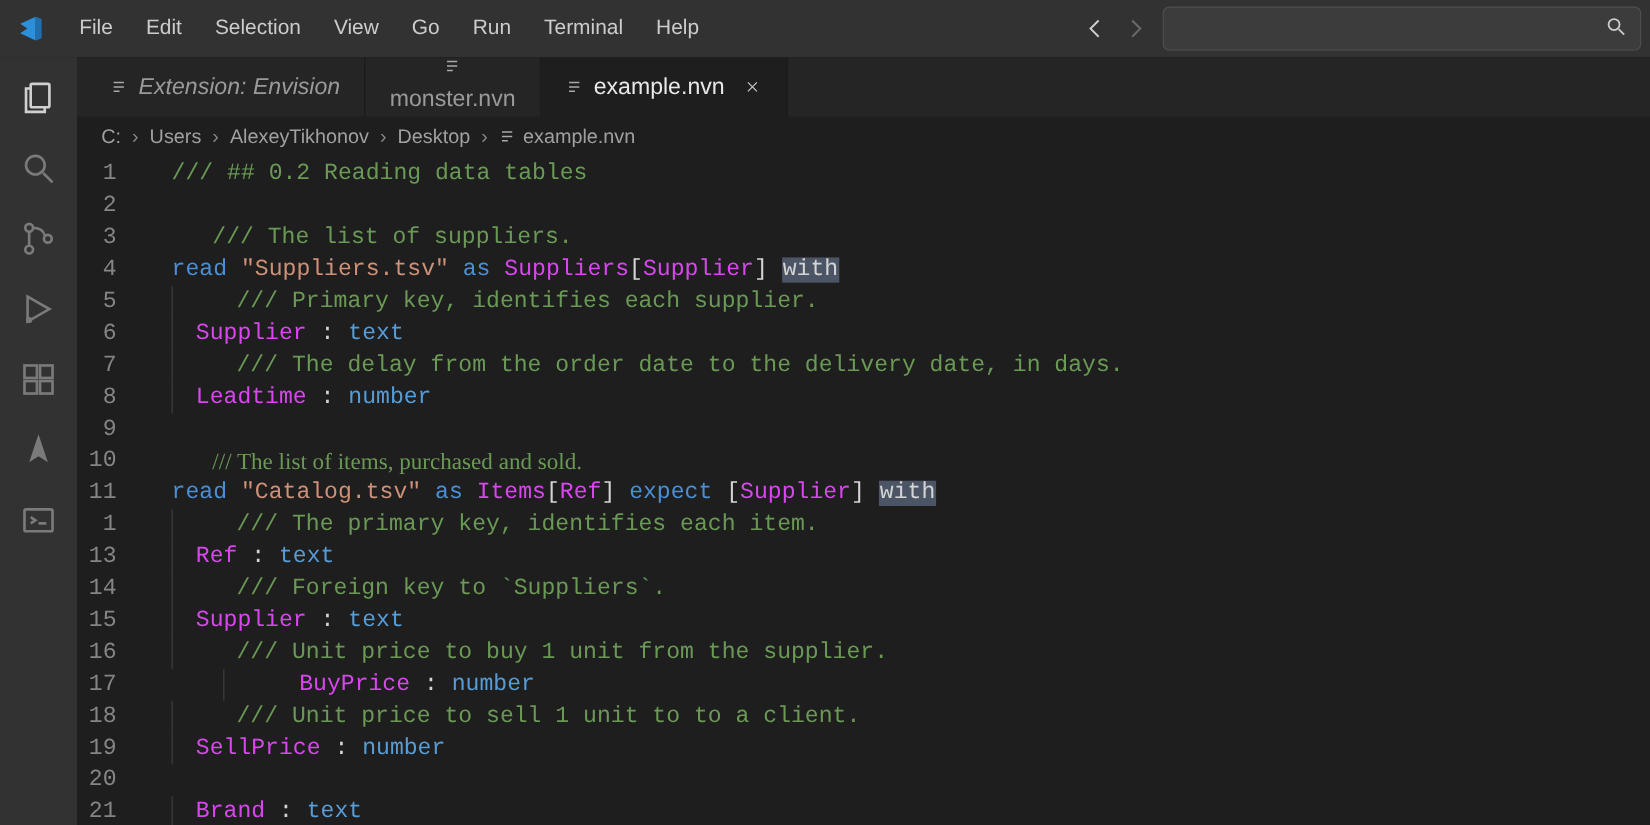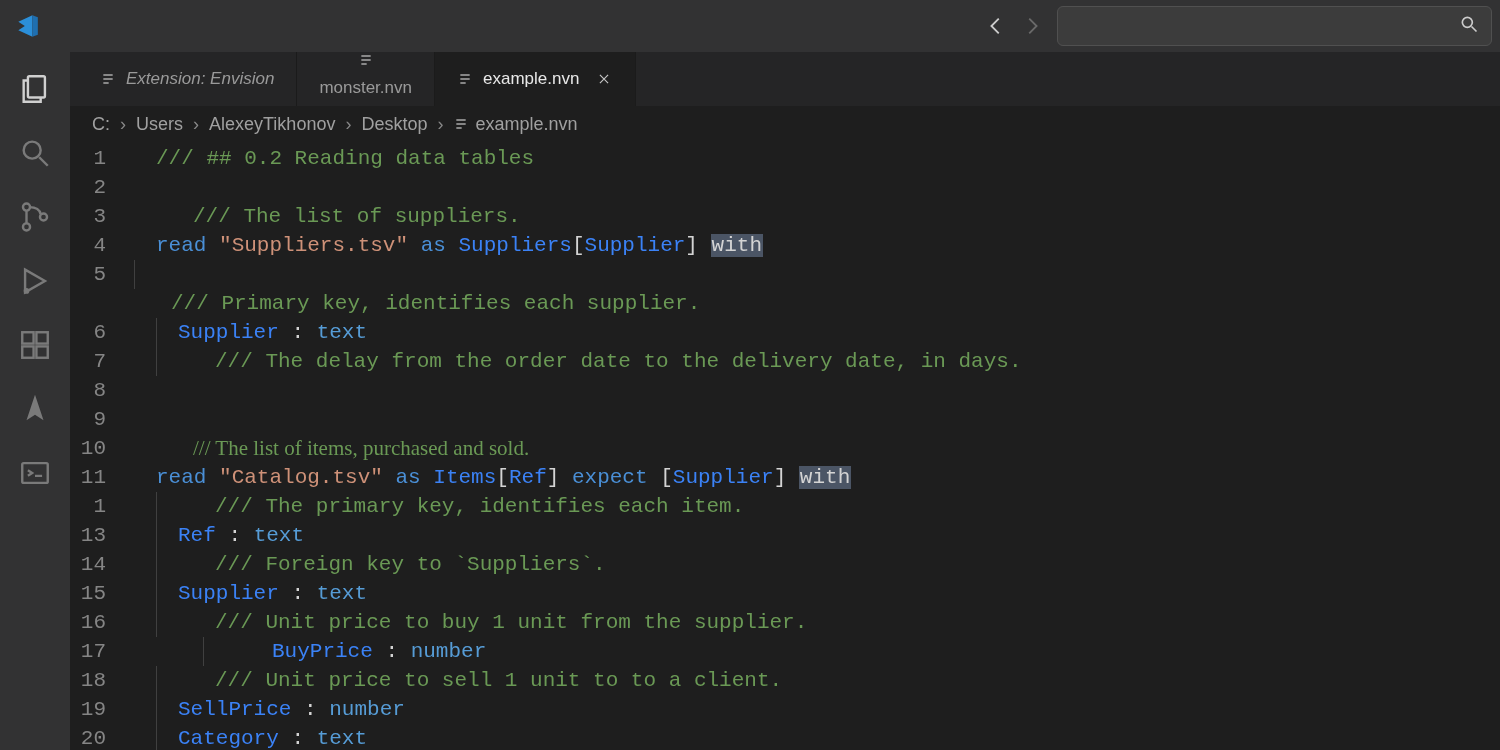--- a/index.html
+++ b/index.html
@@ -82,21 +82,21 @@
   
   .tabs {
     height: 54px;
     background: #252526;
     display: flex;
     padding-left: 8px;
   }
   .tab {
     display: flex; align-items: center; gap: 10px;
     padding: 0 22px;
-    font-size: 17px;
+    font-size: 21px;
     color: #9a9a9a;
     font-style: italic;
     border-right: 1px solid #1b1b1b;
   }
   .tab.mid { font-style: normal; flex-direction: column; }
   .tab.active {
     background: #1e1e1e;
     color: #e8e8e8;
     font-style: normal;
   }
@@ -144,35 +144,45 @@
     border-left: 1px solid #404040;
     height: 29px;
     margin-right: 21px;
     flex-shrink: 0;
   }
   .code { }
   .tk-comment { color: #6a9955; margin-left: 37px; }
   .tk-comment-hdr { color: #6a9955; }
   .tk-kw { color: #4a8fd6; }
   .tk-str { color: #ce9178; }
-  .tk-ident { color: #3b82f6; }
+  .tk-ident { color: #d946ef; }
   .tk-type { color: #569cd6; }
   .tk-punct { color: #d4d4d4; }
   .tk-sel { background: #4b5565; color: #d4d4d4; padding: 0 1px; }
 </style>
 </head>
 <body>
 
 <div class="menubar">
   <div class="logo">
     <svg viewBox="0 0 24 24" fill="none">
       <path d="M17 2 L17 22 L4 16 L10 12 L4 8 Z" fill="#2b8fd9"></path>
       <path d="M17 2 L22 4 L22 20 L17 22 Z" fill="#1f6fb0"></path>
     </svg>
   </div>
+  <div class="menu-items" id="menu-items">
+      <div class="menu-item">File</div>
+      <div class="menu-item">Edit</div>
+      <div class="menu-item">Selection</div>
+      <div class="menu-item">View</div>
+      <div class="menu-item">Go</div>
+      <div class="menu-item">Run</div>
+      <div class="menu-item">Terminal</div>
+      <div class="menu-item">Help</div>
+    </div>
   <div class="menubar-right">
     <div class="nav-arrow">
       <svg viewBox="0 0 24 24" stroke="currentColor" fill="none" stroke-width="2">
           <path d="M15 4 L7 12 L15 20"></path>
         </svg>
     </div>
     <div class="nav-arrow disabled">
       <svg viewBox="0 0 24 24" stroke="currentColor" fill="none" stroke-width="2">
           <path d="M9 4 L17 12 L9 20"></path>
         </svg>
@@ -285,32 +295,32 @@
             </svg>
           </span>
           <span>example.nvn</span>
         </span>
       </div>
     <div class="editor" id="editor">
         <div class="line"><div class="gutter">1</div><div style="display: flex;"><span style="width:22px"></span><span class="code"><span class="tk-comment-hdr">/// ## 0.2 Reading data tables</span></span></div></div>
         <div class="line"><div class="gutter">2</div><div style="display: flex;"><span style="width:22px"></span><span class="code"></span></div></div>
         <div class="line"><div class="gutter">3</div><div style="display: flex;"><span style="width:22px"></span><span class="code"><span class="tk-comment">/// The list of suppliers.</span></span></div></div>
         <div class="line"><div class="gutter">4</div><div style="display: flex;"><span style="width:22px"></span><span class="code"><span class="tk-kw">read</span><span class="tk-punct"> </span><span class="tk-str">"Suppliers.tsv"</span><span class="tk-punct"> </span><span class="tk-kw">as</span><span class="tk-punct"> </span><span class="tk-ident">Suppliers</span><span class="tk-punct">[</span><span class="tk-ident">Supplier</span><span class="tk-punct">] </span><span class="tk-sel">with</span></span></div></div>
-        <div class="line"><div class="gutter">5</div><div style="display: flex; flex-direction: column;"><span style="width:22px"></span><span class="indent-guide"></span><span class="code"><span class="tk-comment">/// Primary key, identifies each supplier.</span></span></div></div>
+        <div class="line"><div class="gutter">5</div><div style="display: flex;"><span style="width:22px"></span><span class="indent-guide"></span><span class="code"><span class="tk-comment">/// Primary key, identifies each supplier.</span></span></div></div>
         <div class="line"><div class="gutter">6</div><div style="display: flex;"><span style="width:22px"></span><span class="indent-guide"></span><span class="code"><span class="tk-ident">Supplier</span><span class="tk-punct"> : </span><span class="tk-type">text</span></span></div></div>
         <div class="line"><div class="gutter">7</div><div style="display: flex;"><span style="width:22px"></span><span class="indent-guide"></span><span class="code"><span class="tk-comment">/// The delay from the order date to the delivery date, in days.</span></span></div></div>
-        <div class="line"><div class="gutter">8</div></div>
+        <div class="line"><div class="gutter">8</div><div style="display: flex;"><span style="width:22px"></span><span class="indent-guide"></span><span class="code"><span class="tk-ident">Leadtime</span><span class="tk-punct"> : </span><span class="tk-type">number</span></span></div></div>
         <div class="line"><div class="gutter">9</div><div style="display: flex;"><span style="width:22px"></span><span class="code"></span></div></div>
         <div class="line"><div class="gutter">10</div><div style="display: flex; font-family: Liberation Serif, serif;"><span style="width:22px"></span><span class="code"><span class="tk-comment">/// The list of items, purchased and sold.</span></span></div></div>
         <div class="line"><div class="gutter">11</div><div style="display: flex;"><span style="width:22px"></span><span class="code"><span class="tk-kw">read</span><span class="tk-punct"> </span><span class="tk-str">"Catalog.tsv"</span><span class="tk-punct"> </span><span class="tk-kw">as</span><span class="tk-punct"> </span><span class="tk-ident">Items</span><span class="tk-punct">[</span><span class="tk-ident">Ref</span><span class="tk-punct">] </span><span class="tk-kw">expect</span><span class="tk-punct"> [</span><span class="tk-ident">Supplier</span><span class="tk-punct">] </span><span class="tk-sel">with</span></span></div></div>
         <div class="line"><div class="gutter">1</div><div style="display: flex;"><span style="width:22px"></span><span class="indent-guide"></span><span class="code"><span class="tk-comment">/// The primary key, identifies each item.</span></span></div></div>
         <div class="line"><div class="gutter">13</div><div style="display: flex;"><span style="width:22px"></span><span class="indent-guide"></span><span class="code"><span class="tk-ident">Ref</span><span class="tk-punct"> : </span><span class="tk-type">text</span></span></div></div>
         <div class="line"><div class="gutter">14</div><div style="display: flex;"><span style="width:22px"></span><span class="indent-guide"></span><span class="code"><span class="tk-comment">/// Foreign key to `Suppliers`.</span></span></div></div>
         <div class="line"><div class="gutter">15</div><div style="display: flex;"><span style="width:22px"></span><span class="indent-guide"></span><span class="code"><span class="tk-ident">Supplier</span><span class="tk-punct"> : </span><span class="tk-type">text</span></span></div></div>
         <div class="line"><div class="gutter">16</div><div style="display: flex;"><span style="width:22px"></span><span class="indent-guide"></span><span class="code"><span class="tk-comment">/// Unit price to buy 1 unit from the supplier.</span></span></div></div>
         <div class="line"><div class="gutter">17</div><div style="display: flex; gap: 47px;"><span style="width:22px"></span><span class="indent-guide"></span><span class="code"><span class="tk-ident">BuyPrice</span><span class="tk-punct"> : </span><span class="tk-type">number</span></span></div></div>
         <div class="line"><div class="gutter">18</div><div style="display: flex;"><span style="width:22px"></span><span class="indent-guide"></span><span class="code"><span class="tk-comment">/// Unit price to sell 1 unit to to a client.</span></span></div></div>
         <div class="line"><div class="gutter">19</div><div style="display: flex;"><span style="width:22px"></span><span class="indent-guide"></span><span class="code"><span class="tk-ident">SellPrice</span><span class="tk-punct"> : </span><span class="tk-type">number</span></span></div></div>
-        <div class="line"><div class="gutter">20</div><div style="display: flex;"><span style="width:22px"></span><span class="indent-guide"></span><span class="code"><span class="tk-ident">Category</span><span class="tk-punct"> : </span><span class="tk-type">text</span></span></div></div>
+        <div class="line"><div class="gutter">20</div></div>
         <div class="line"><div class="gutter">21</div><div style="display: flex;"><span style="width:22px"></span><span class="indent-guide"></span><span class="code"><span class="tk-ident">Brand</span><span class="tk-punct"> : </span><span class="tk-type">text</span></span></div></div>
       </div>
   </div>
 </div>
 
 </body></html>

